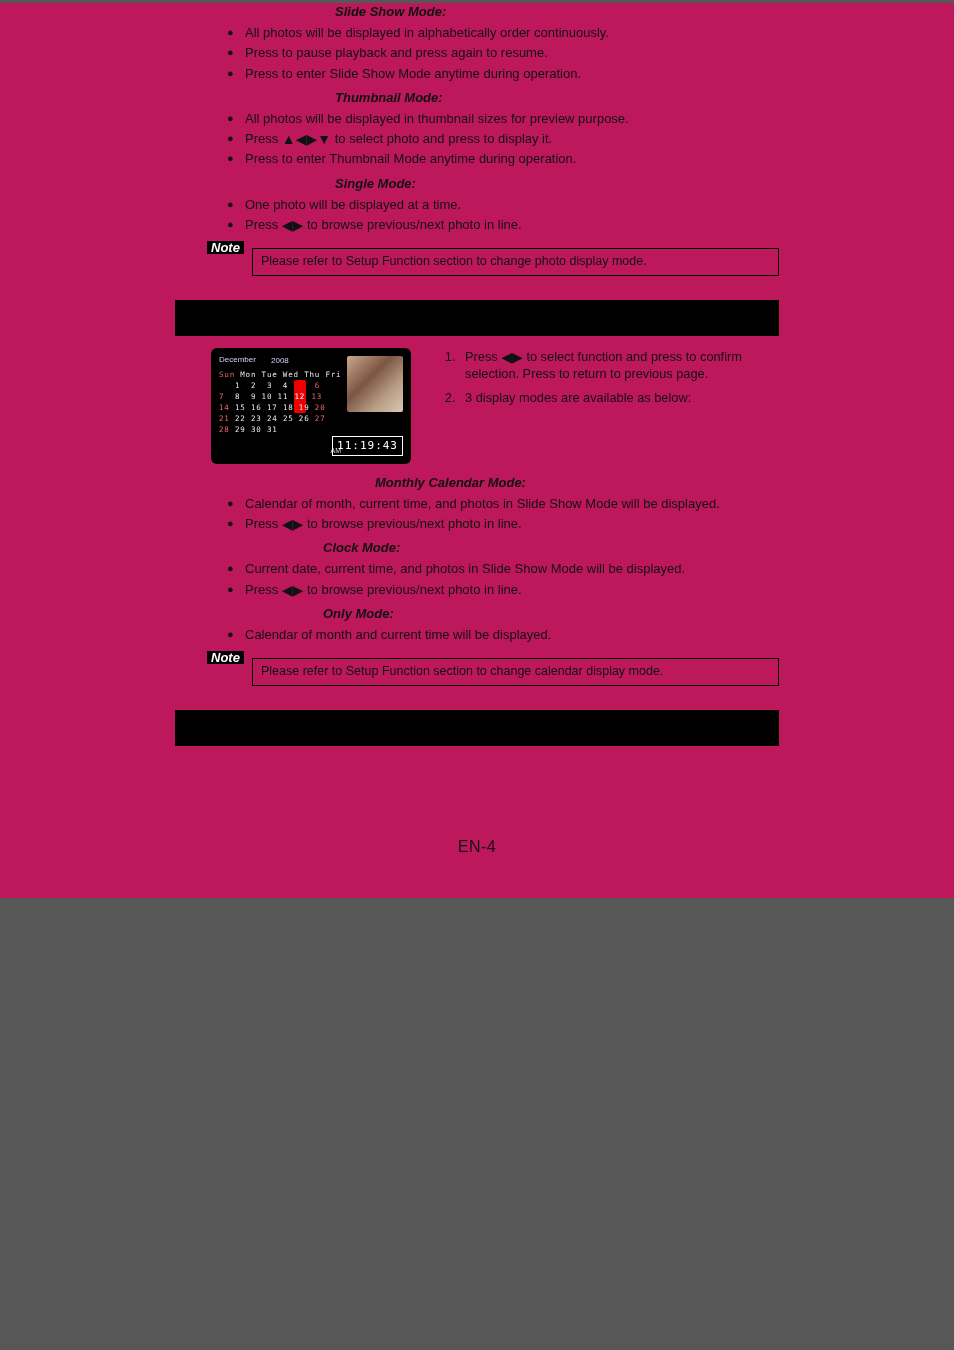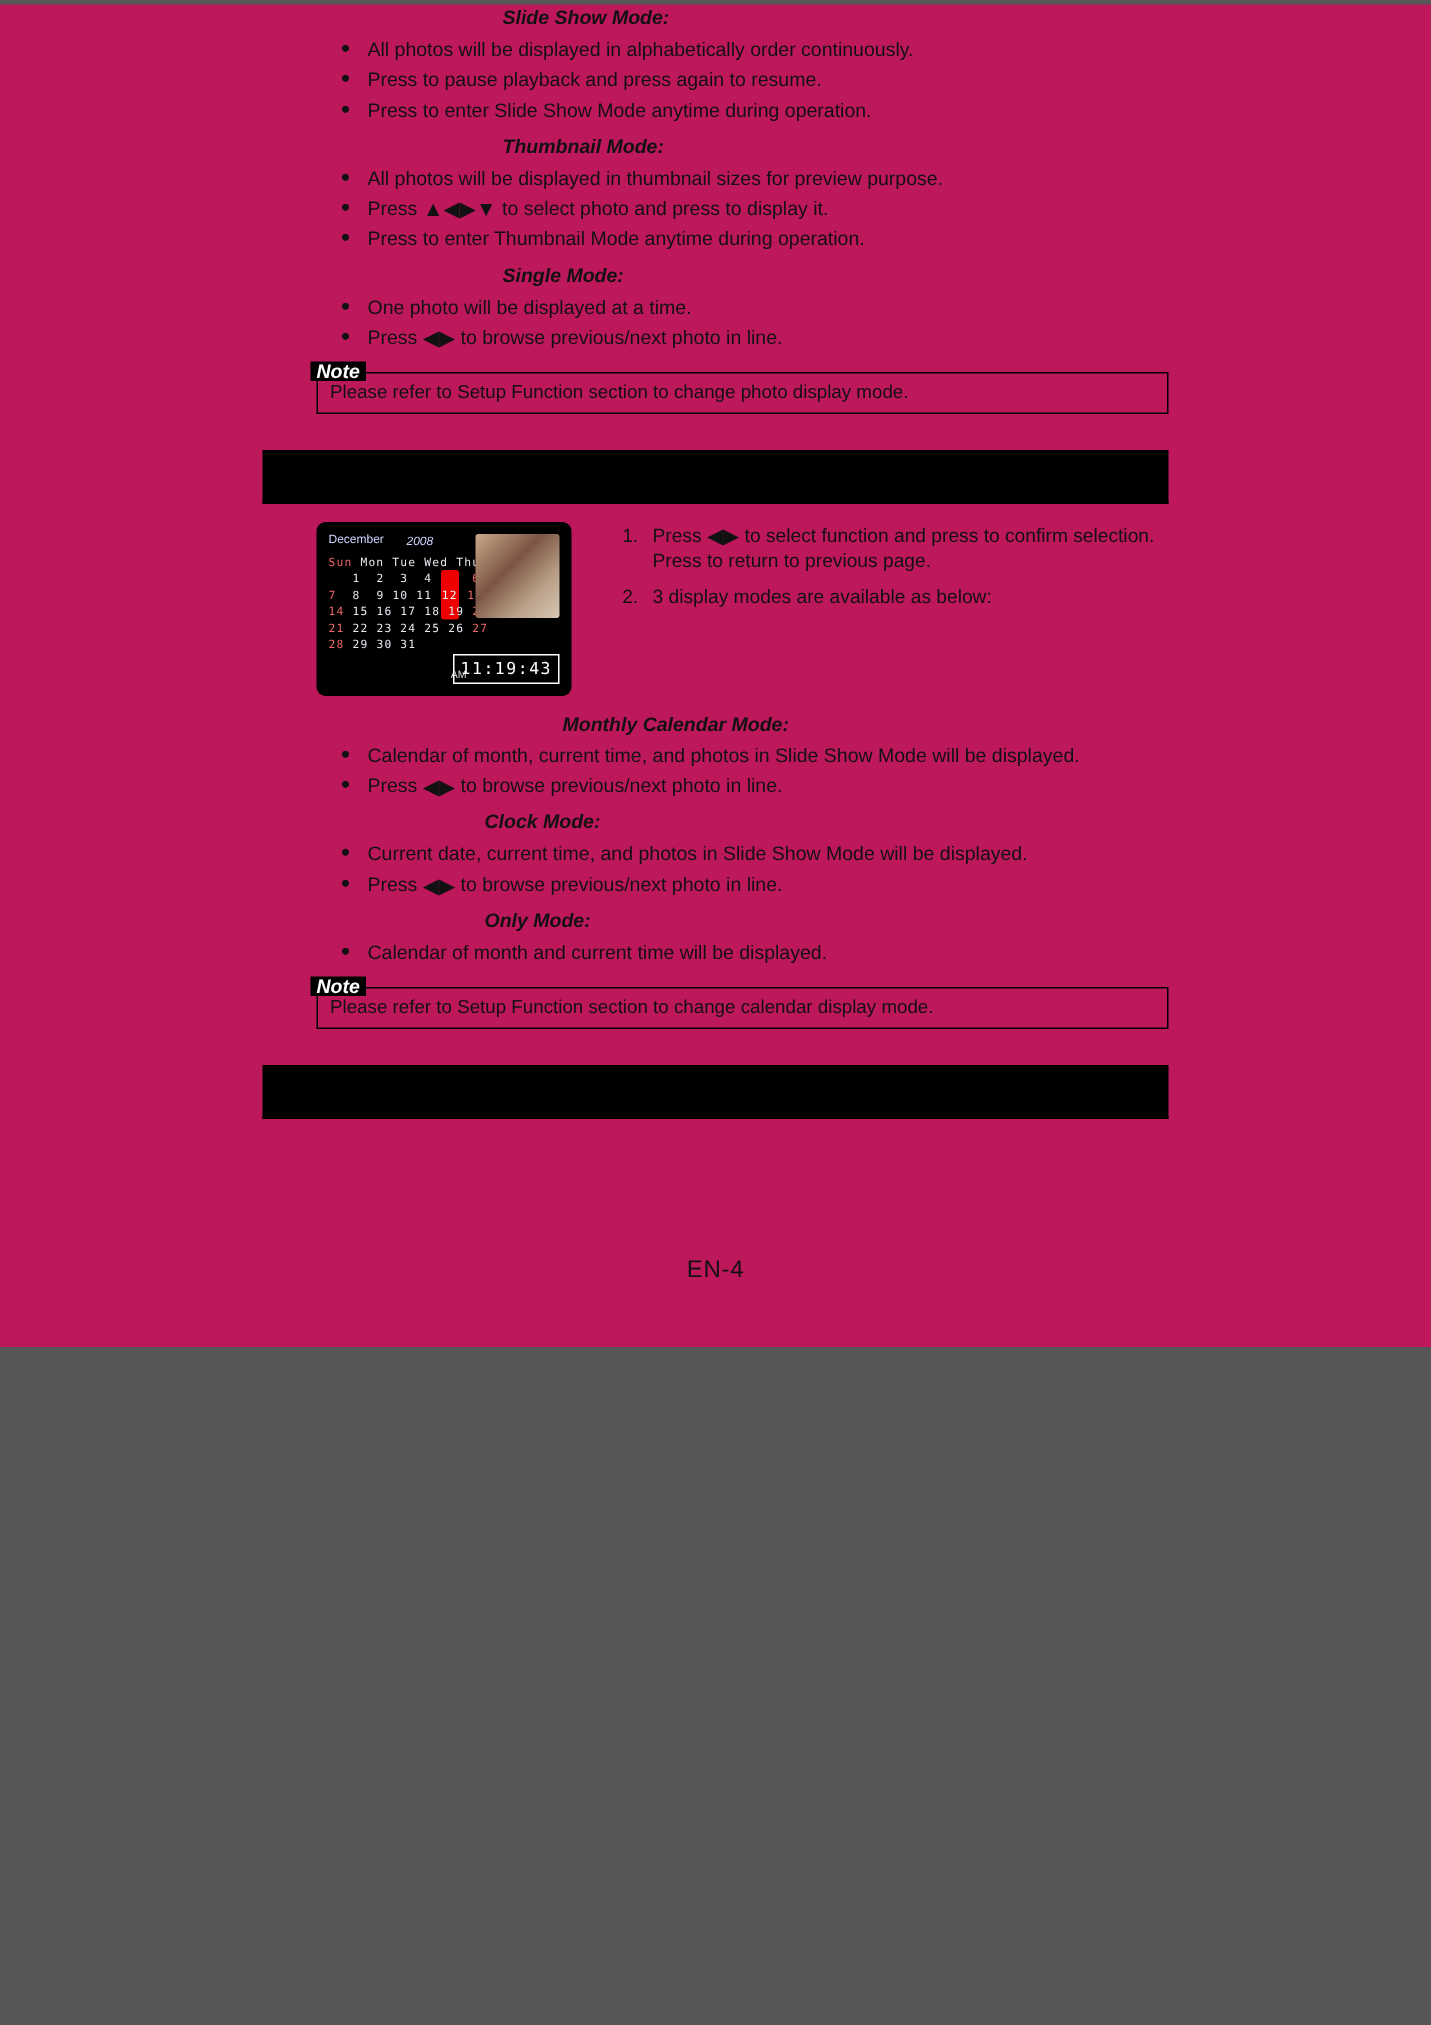--- a/index.html
+++ b/index.html
@@ -59,54 +59,55 @@
     font-style: italic;
     font-size: 13px;
     padding: 0 4px;
     height: 13px;
     line-height: 13px;
   }
   .note-box {
     border: 1px solid #000;
     padding: 4px 8px 4px 8px;
     font-size: 12.5px;
+    margin-left: 41px;
   }
 
   .section-head {
     background: #000;
     color: #fff;
     font-weight: bold;
     padding: 6px 10px;
     border-bottom: 2px solid #000;
     margin: 4px 0 12px 0;
     height: 22px;
     box-sizing: content-box;
   }
 
   .two-col {
     display: flex;
     gap: 20px;
     margin-bottom: 10px;
     align-items: flex-start;
   }
   .device {
-    width: 170px;
+    width: 200px;
     height: 116px;
     background: #000;
     border-radius: 6px;
     padding: 6px 8px;
     box-sizing: border-box;
     color: #e8e8f0;
     font-size: 7px;
     position: relative;
     flex: 0 0 auto;
     margin-left: 36px;
   }
   .cal-title { color: #cfd3ff; font-size: 8px; }
-  .cal-year { position:absolute; top:7px; left:60px; color:#cfd3ff; font-size:8px;font-style:italic; }
+  .cal-year { position:absolute; top:7px; left:60px; color:#cfd3ff; font-size:8px; }
   .cal-grid { margin-top: 4px; line-height: 11px; font-family: monospace; font-size: 7.5px; letter-spacing: 0.8px; }
   .cal-grid .dow .sun { color:#e66; }
   .cal-grid .today { background:#e00; color:#fff; border-radius:2px; padding:12px 1px; }
   .cal-grid .dim { color:#e66; }
   .photo {
     position: absolute;
     top: 8px; right: 8px;
     width: 56px; height: 56px;
     background: linear-gradient(135deg,#c9a88a 0%,#7c5544 40%,#b79d84 70%,#d7c8b6 100%);
     border-radius: 2px;

